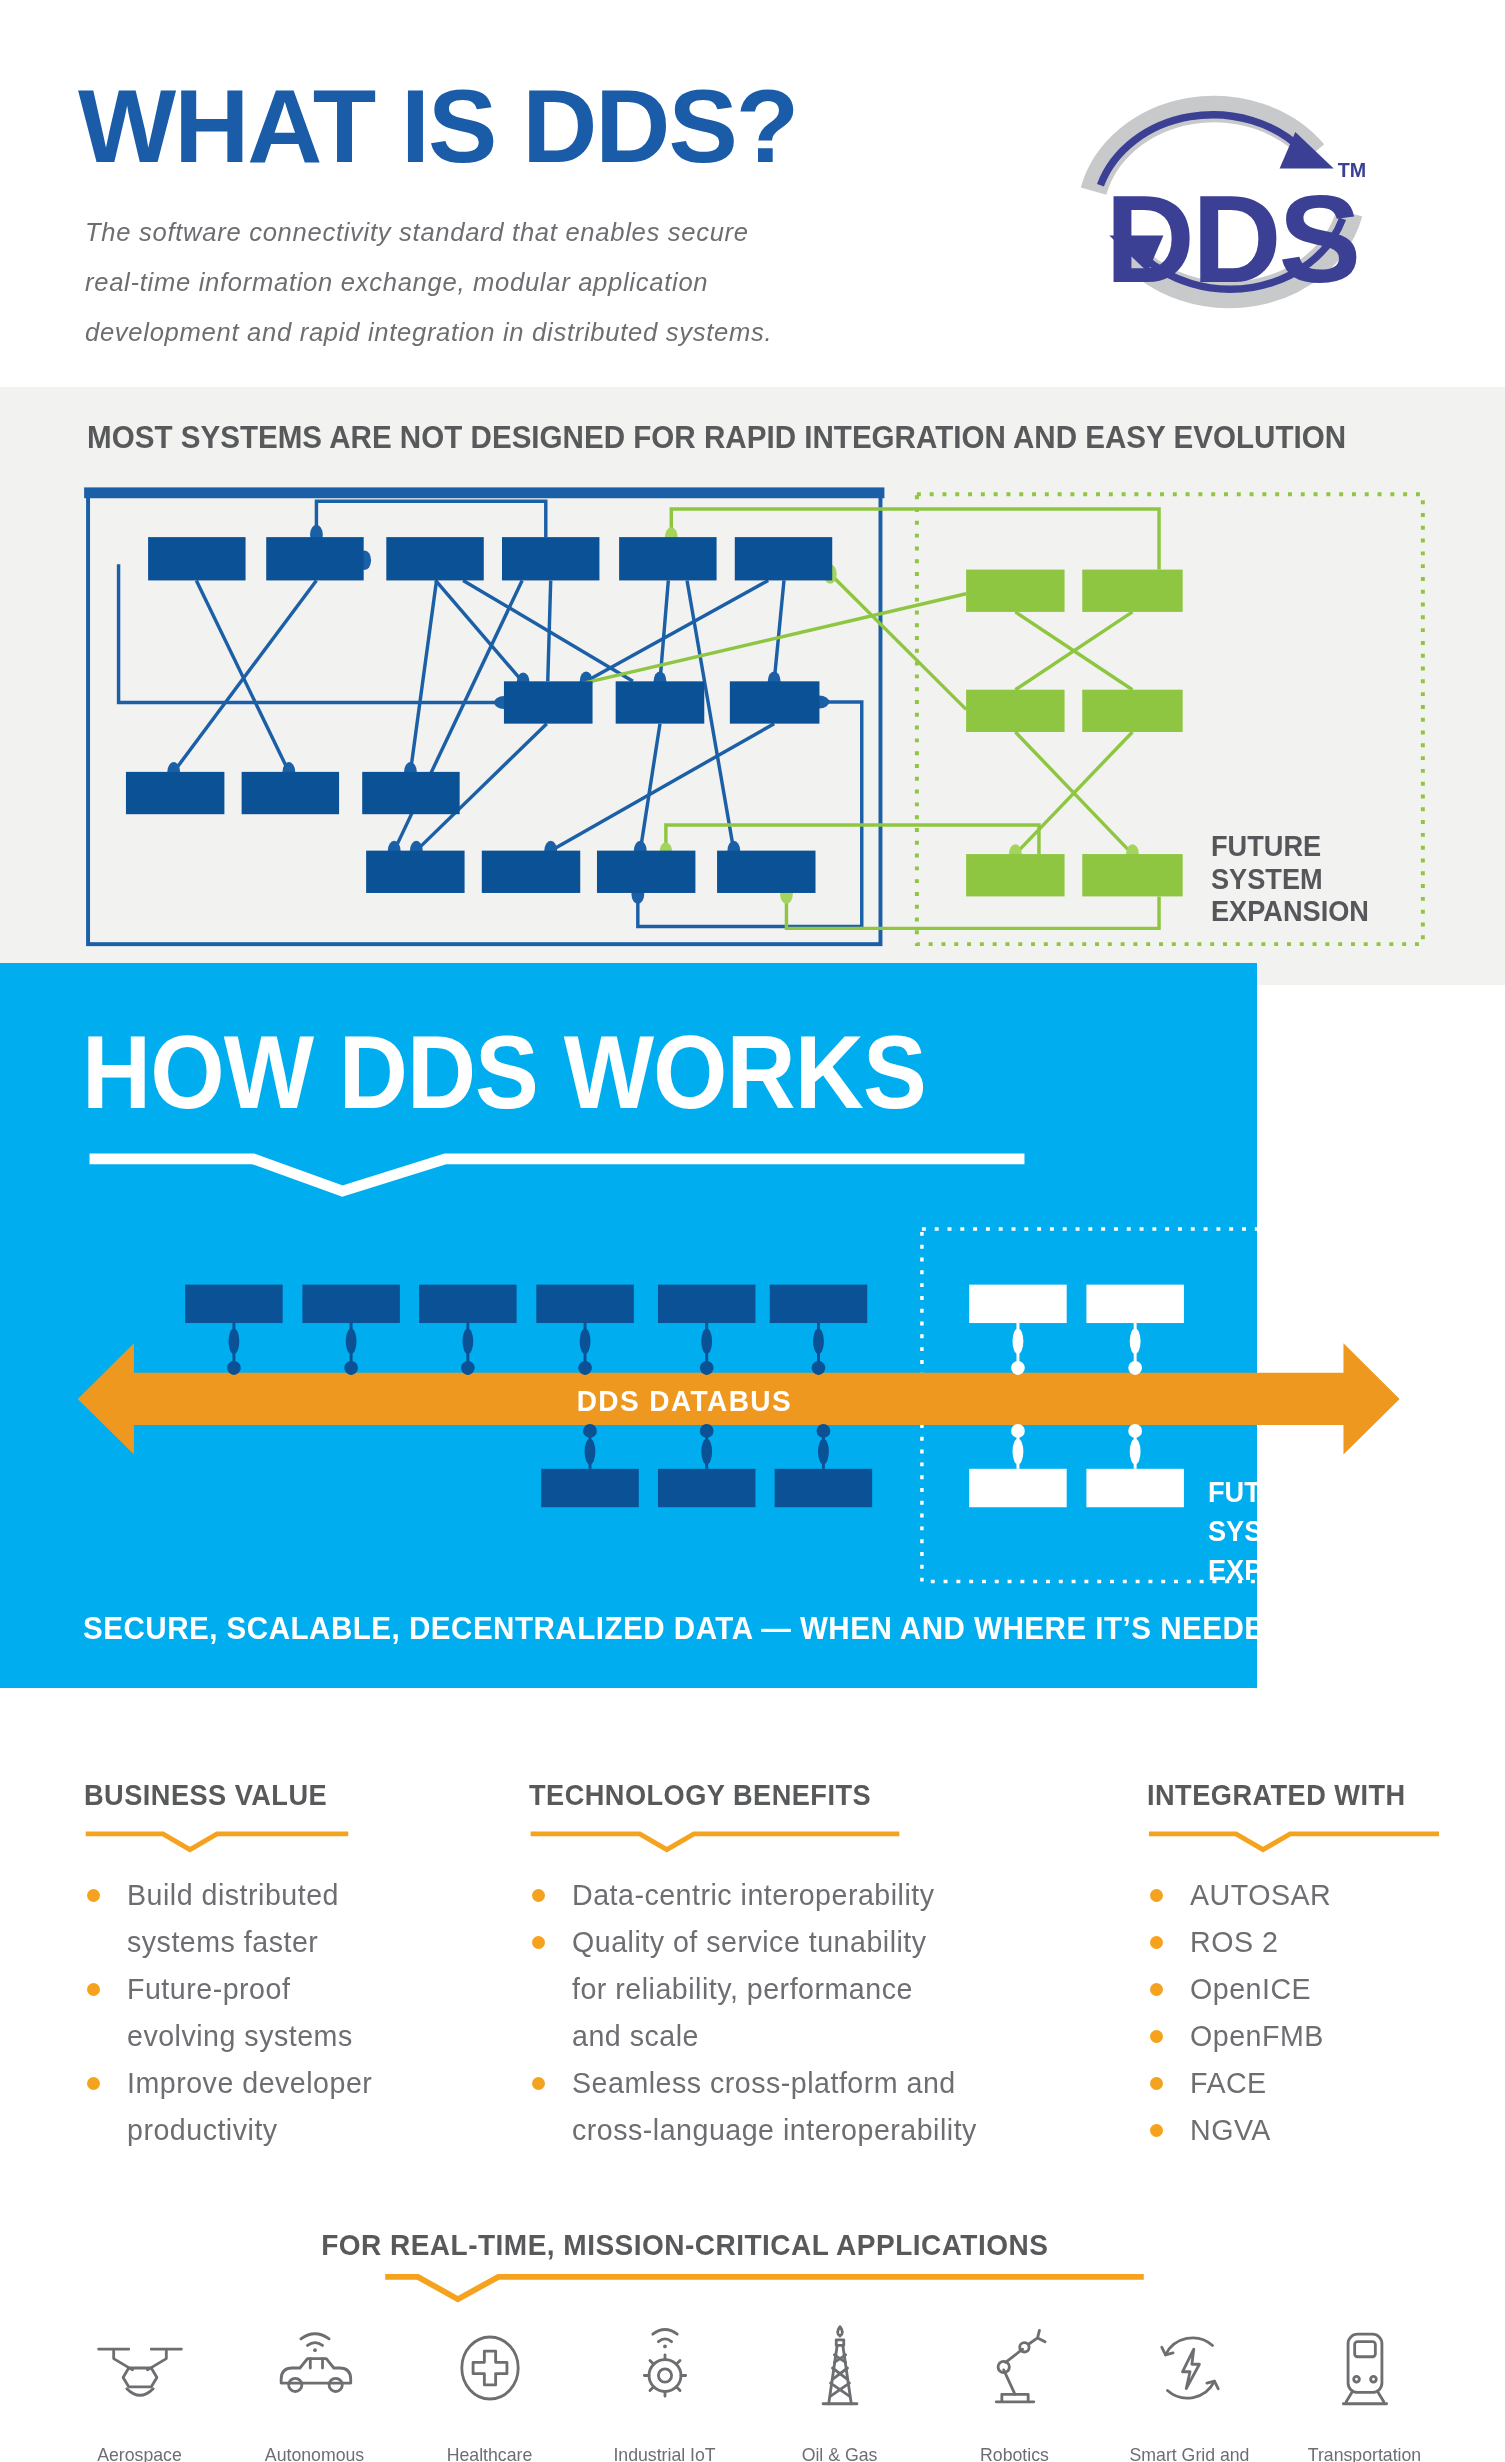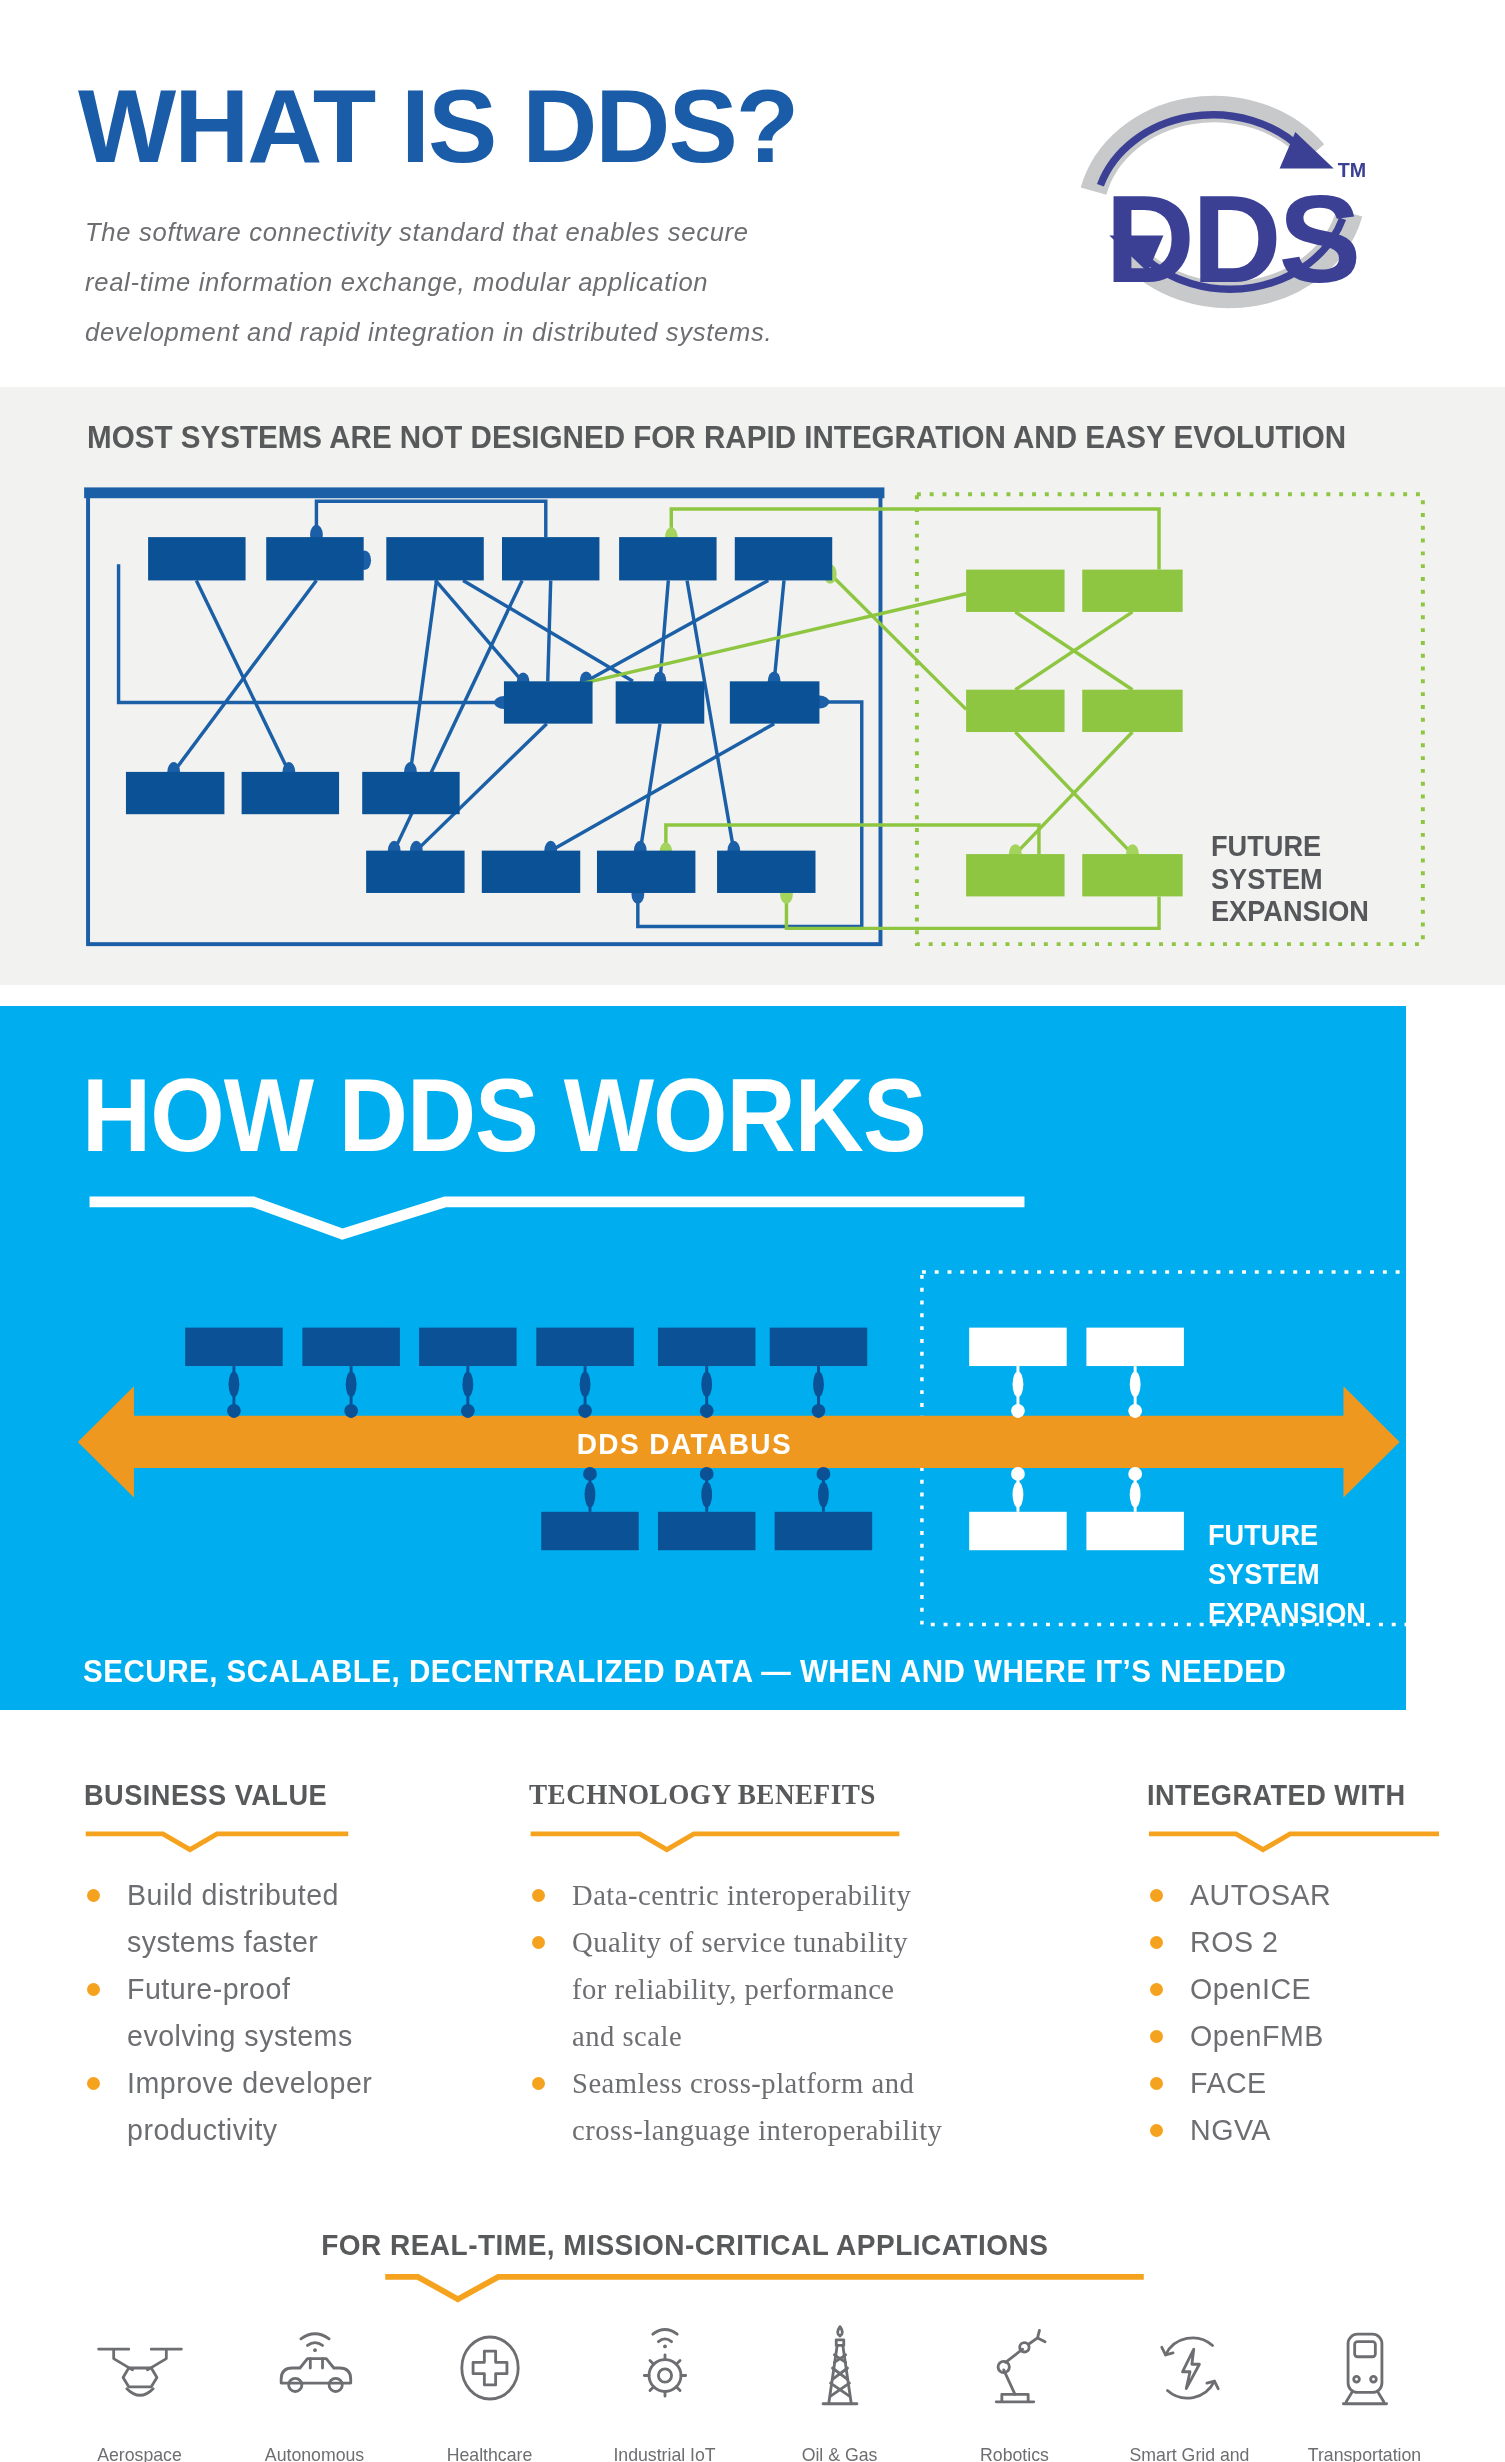--- a/index.html
+++ b/index.html
@@ -18,35 +18,35 @@
 
   
   .sec-legacy{position:absolute;left:0;top:387px;width:1505px;height:598px;background:#F2F2F0;}
   .legacy-head{left:87px;top:32.5px;font-size:30.5px;font-weight:700;color:#58595B;letter-spacing:0;}
   .legacy-head .cond{transform:scaleX(.97);}
   .legacy-future{left:1211px;top:443px;font-size:28.6px;font-weight:700;color:#55575A;line-height:32.5px;}
   .legacy-future span{display:block;}
   .diagram-svg{left:0;top:0;width:1505px;height:598px;}
 
   
-  .sec-how{position:absolute;left:0;top:1006px;width:1382px;height:725px;background:#00AEEF;padding-left:24px;}
+  .sec-how{position:absolute;left:0;top:963px;width:1257px;height:725px;background:#00AEEF;}
   .how-title{left:82px;top:55px;font-size:104px;font-weight:700;color:#fff;letter-spacing:-1px;line-height:108px;}
   .how-underline{left:82px;top:188px;width:950px;height:49px;}
   .how-svg{left:0;top:0;width:1505px;height:725px;}
   .databus-label{left:571px;top:421px;width:345px;text-align:left;font-size:29.5px;font-weight:700;color:#fff;letter-spacing:1.5px;}
   .how-future{left:1208px;top:510px;font-size:28.6px;font-weight:700;color:#fff;line-height:39px;}
   .how-future span{display:block;}
   .how-caption{left:83px;top:648px;font-size:30.5px;font-weight:700;color:#fff;letter-spacing:0.5px;}
   .how-caption .cond{transform:scaleX(.97);}
 
   
   .sec-value{position:absolute;left:0;top:1710px;width:1450px;height:482px;background:#fff;}
   .vcol{position:absolute;top:69px;}
   .vcol-1{left:84px;width:345px;}
-  .vcol-2{left:529px;width:463px;font-family:Liberation Serif, serif;}
+  .vcol-2{left:529px;width:463px;}
   .vcol-3{left:1147px;width:325px;}
   .vcol-head{font-size:28.6px;font-weight:700;color:#58595B;letter-spacing:0.5px;}
   .vcol-line{position:absolute;top:48px;left:0;}
   .vcol-items{position:absolute;top:93px;left:0;right:0;}
   .b-item{position:relative;padding-left:43px;font-size:28.6px;color:#6D6E71;line-height:47px;letter-spacing:0.5px;}
   .b-item .dot{position:absolute;left:3px;top:16.7px;width:13.3px;height:13.3px;border-radius:50%;background:#F5A21F;}
   .b-item span.ln{display:block;}
 
   
   .sec-apps{position:absolute;left:0;top:2192px;width:1505px;height:300px;background:#fff;}

